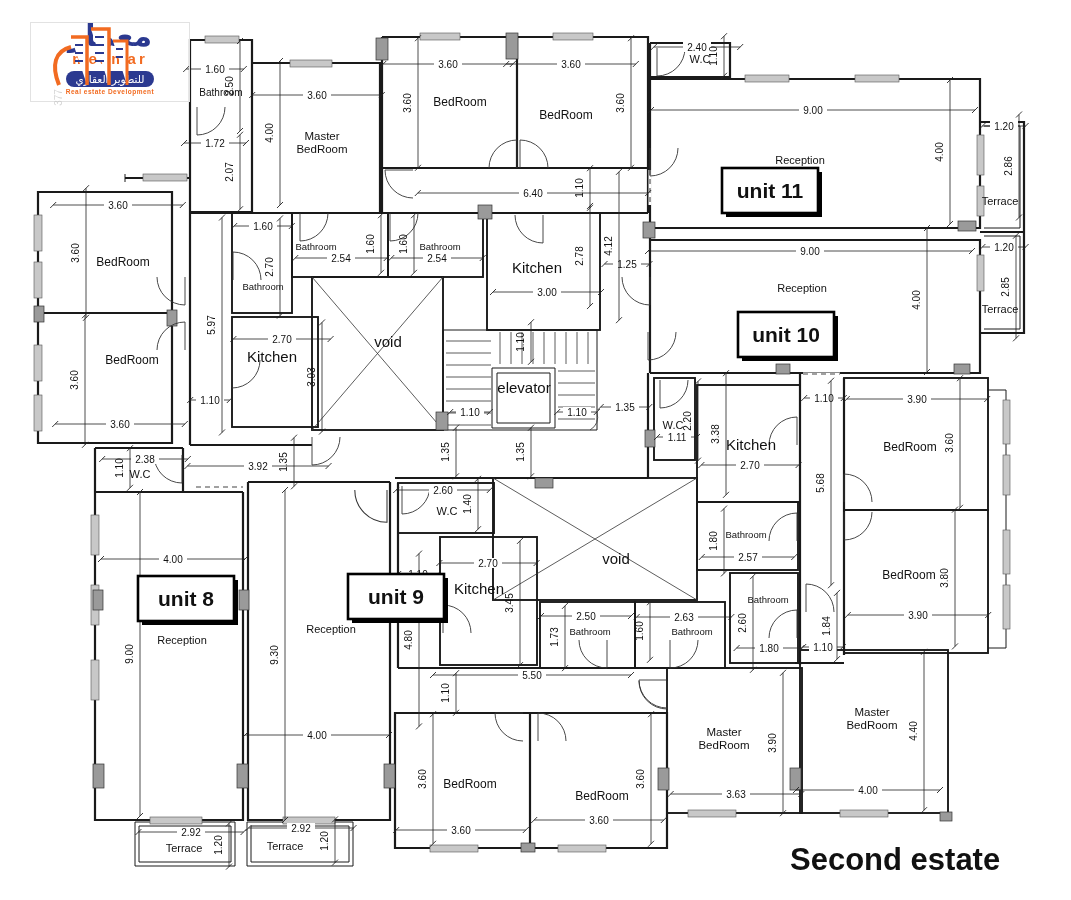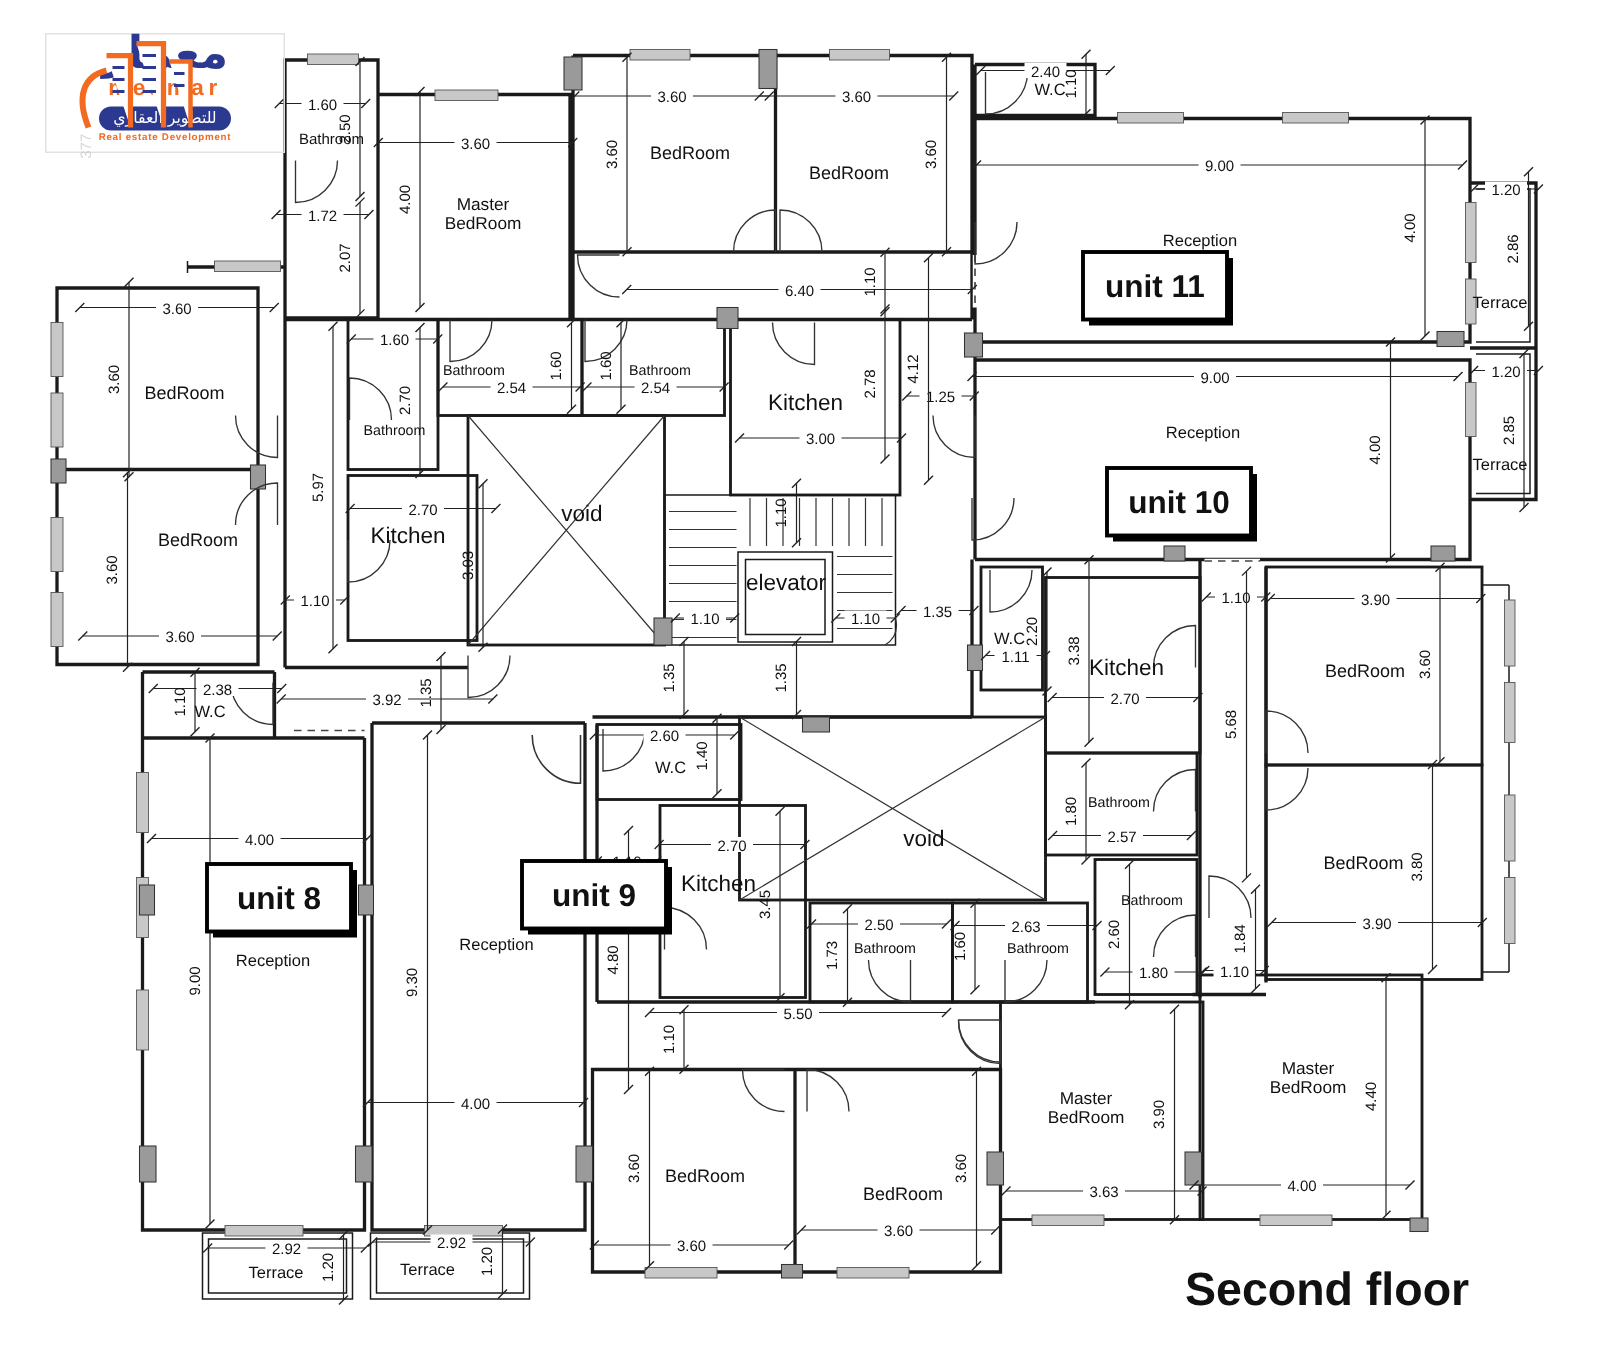--- a/index.html
+++ b/index.html
@@ -857,14 +857,14 @@
       <path d="M44,22 h8 M44,30 h8 M44,38 h8 M64,14 h9 M64,22 h9 M64,30 h9 M64,38 h9 M85,26 h7 M85,34 h7" stroke="#2b3990" stroke-width="2" fill="none"></path>
     </svg>
     <div class="logo-ar">معمار</div>
     <div class="logo-en">meamar</div>
     <div><span class="logo-badge">للتطوير العقاري</span></div>
     <div class="logo-tag">Real estate Development</div>
   </div>
 
   <div class="watermark">377</div>
 
-  <div class="floor-title">Second floor</div>
+  <div class="floor-title">Second estate</div>
 </div>
 
 </body></html>

